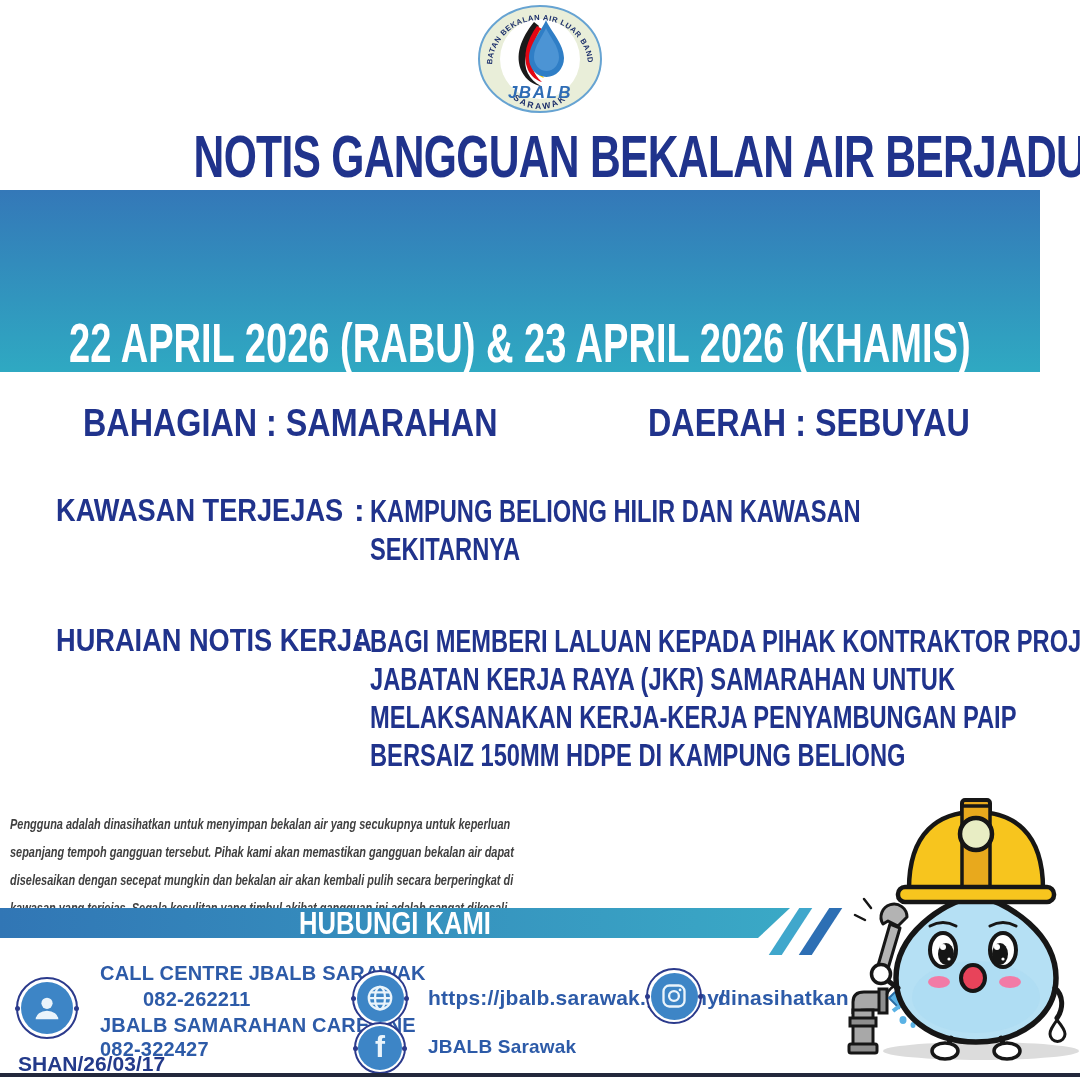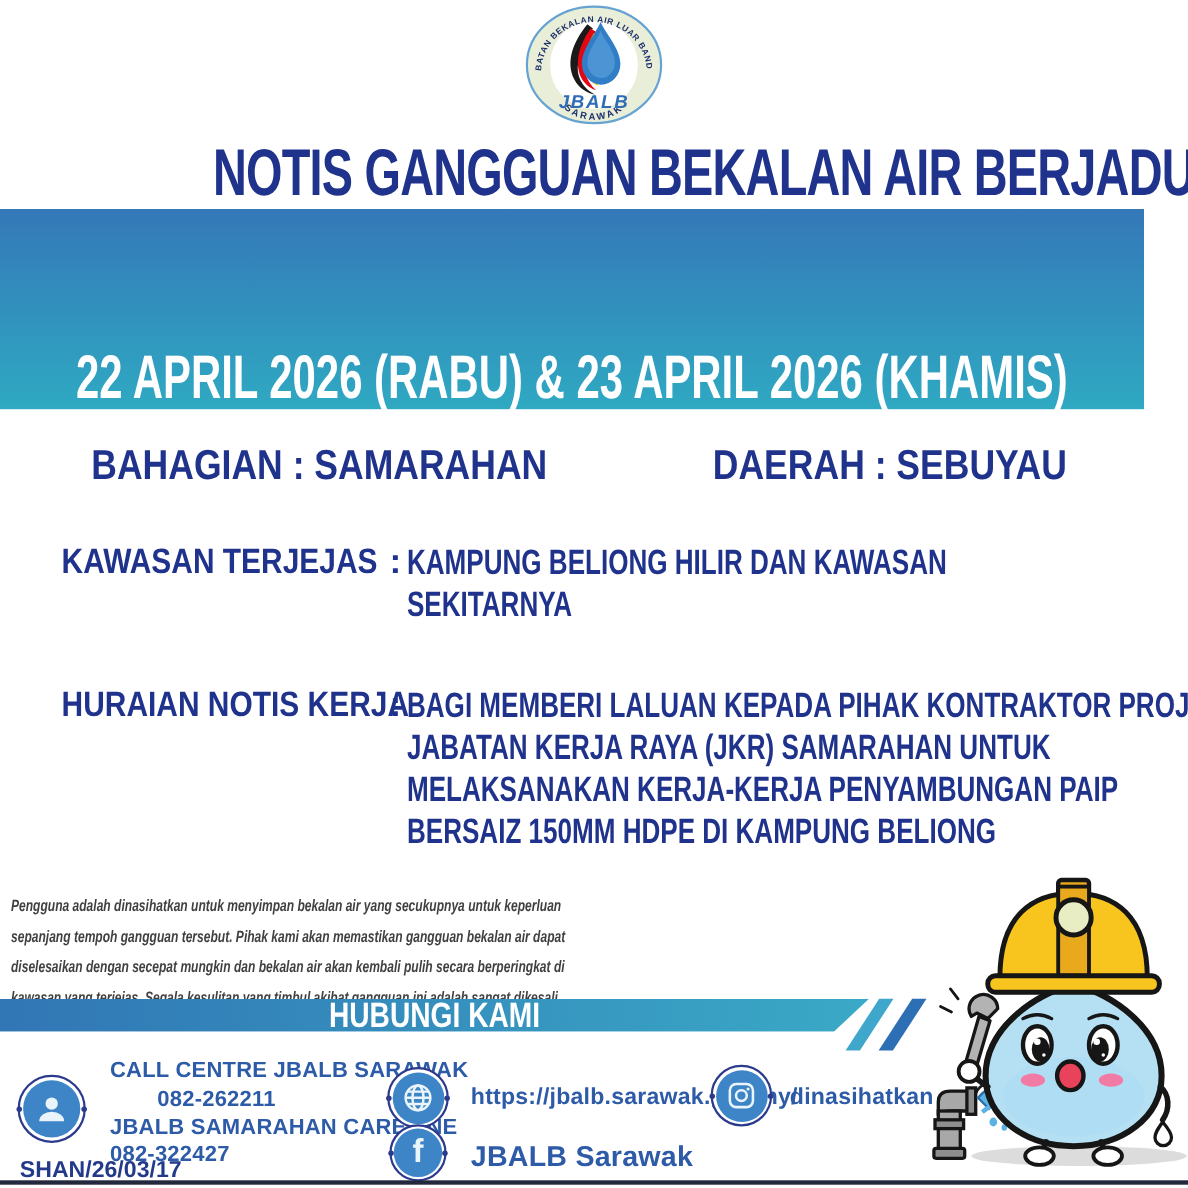--- a/index.html
+++ b/index.html
@@ -148,21 +148,21 @@
       </svg>
     </div>
   </div>
   <div class="abs ctext" style="left:428px;top:986px;font-size:21px;">https://jbalb.sarawak.gov.my/</div>
 
   <div class="icon-ring" style="left:354px;top:1022px;width:52px;height:52px;">
     <div class="icon-core" style="width:44px;height:44px;">
       <span class="fbglyph">f</span>
     </div>
   </div>
-  <div class="abs ctext" style="left:428px;top:1036px;font-size:26px;">JBALB Sarawak</div>
+  <div class="abs ctext" style="left:428px;top:1036px;font-size:19px;">JBALB Sarawak</div>
 
   <div class="icon-ring" style="left:646px;top:968px;width:56px;height:56px;">
     <div class="icon-core" style="width:47px;height:47px;">
       <svg width="28" height="28" viewBox="0 0 24 24" fill="none" stroke="#eaf4fb" stroke-width="2">
         <rect x="3" y="3" width="18" height="18" rx="5"></rect>
         <circle cx="12" cy="12" r="4.2"></circle>
         <circle cx="17.2" cy="6.8" r="1.2" fill="#eaf4fb" stroke="none"></circle>
       </svg>
     </div>
   </div>

